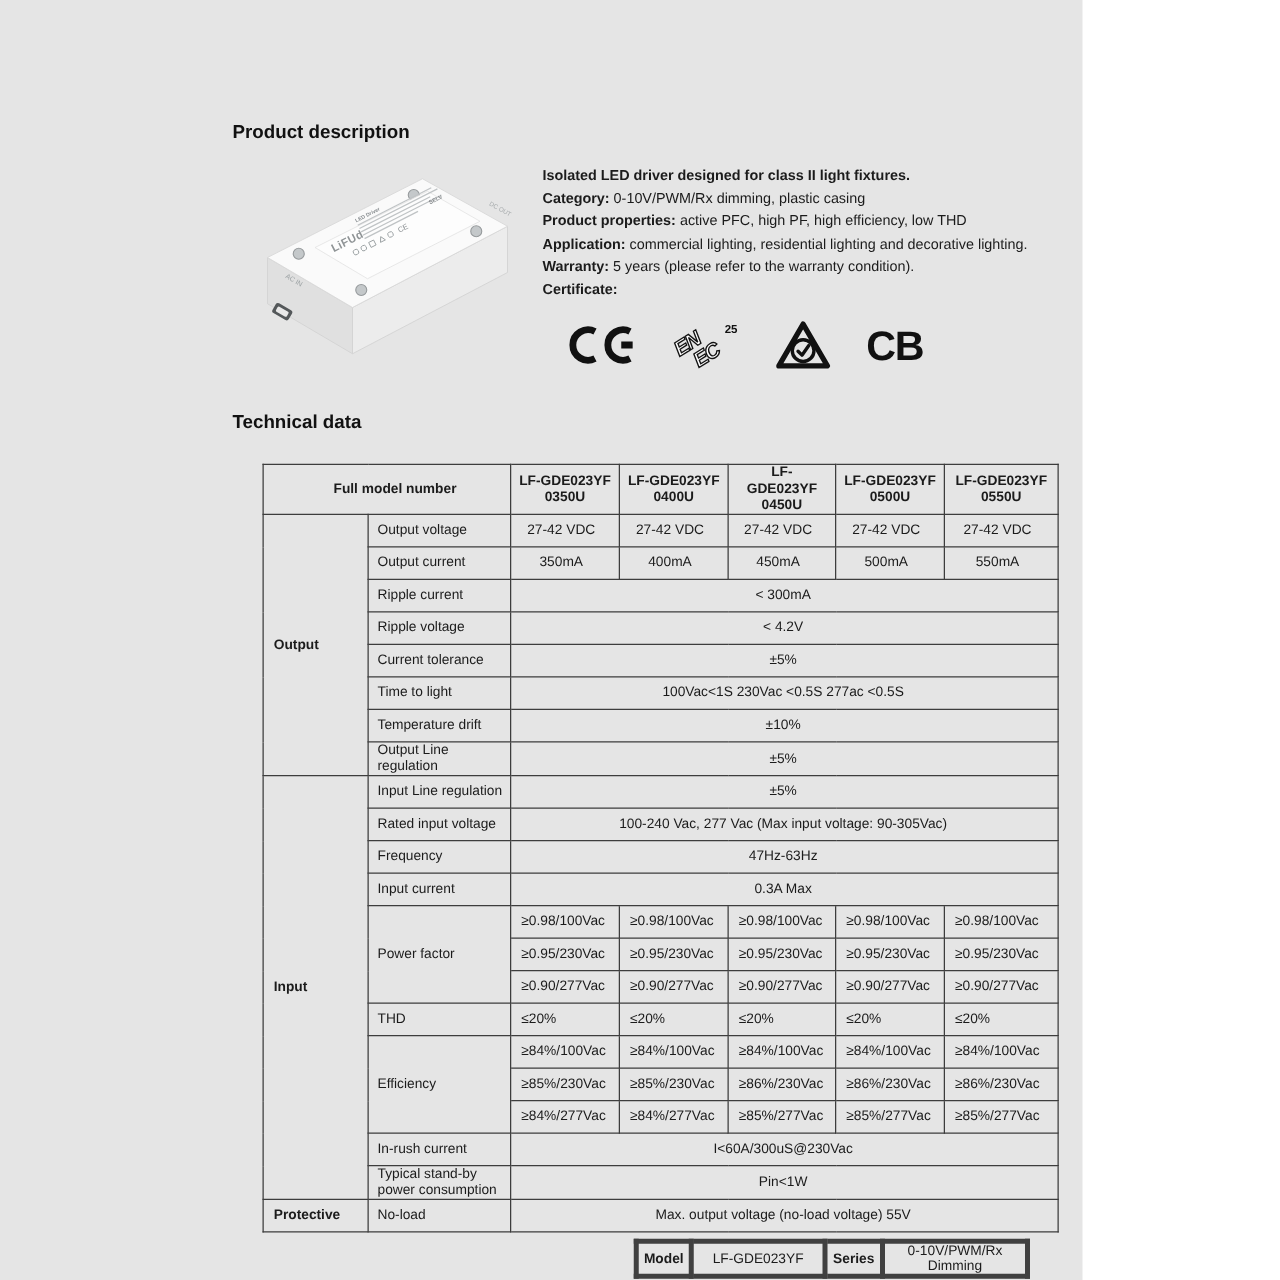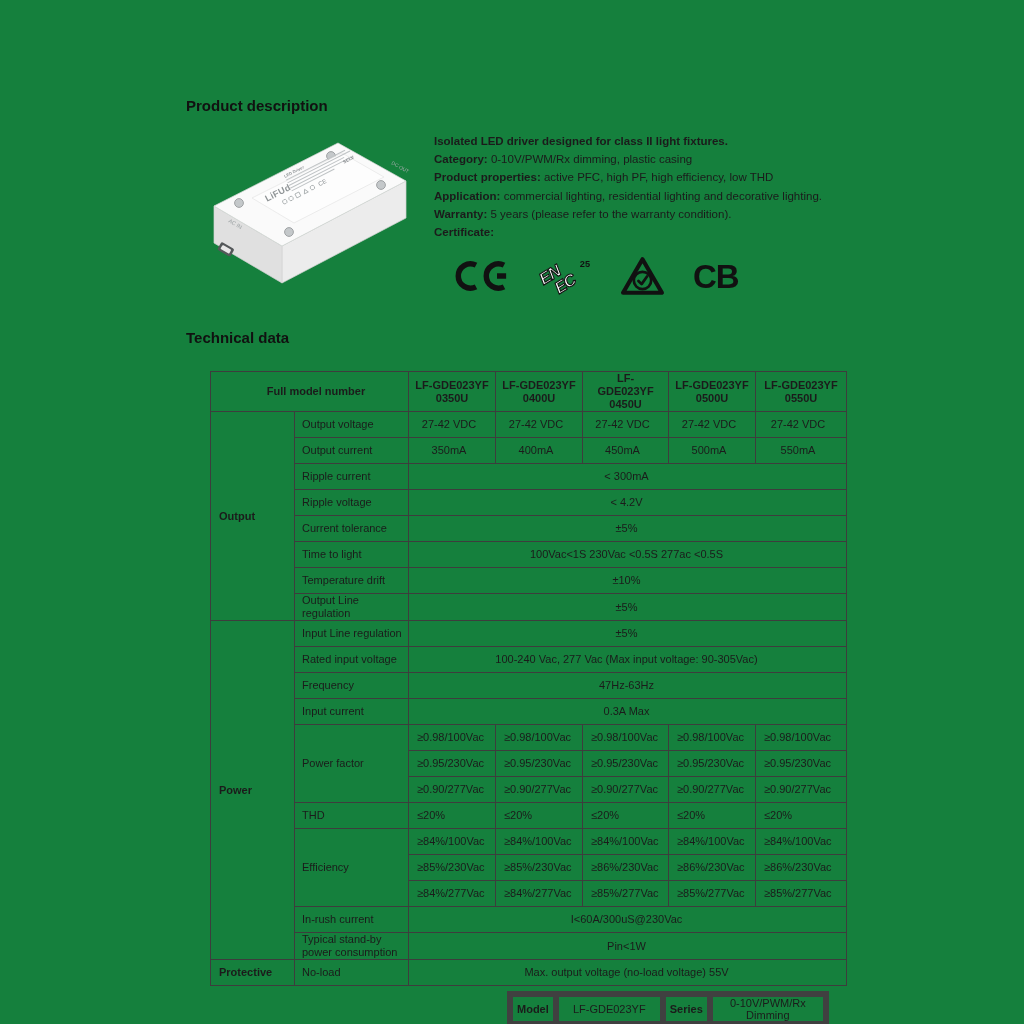--- a/index.html
+++ b/index.html
@@ -1,16 +1,16 @@
 <!DOCTYPE html>
 <html><head>
 <meta charset="utf-8">
 <style>
   html,body{margin:0;padding:0;background:#ffffff;}
-  #page{position:relative;width:1024px;height:1024px;background:#15803d;
+  #page{position:relative;width:866px;height:1024px;background:#e5e5e5;
         font-family:"Liberation Sans",sans-serif;color:#1b1b1b;overflow:hidden;}
   .section-title{position:absolute;font-size:15px;font-weight:bold;color:#111;}
   #title-product{left:186px;top:97px;}
   #title-technical{left:186px;top:329px;}
 
   
   #desc{position:absolute;left:434px;top:132px;width:400px;font-size:11.5px;line-height:18.2px;}
   #desc .line b{font-weight:bold;}
 
   
@@ -29,21 +29,21 @@
   #tech-table td.corner{text-align:left;padding-left:19px;}
   #tech-table td.cat{font-weight:bold;padding-left:8px;}
   #tech-table td.param{padding-left:7px;margin-left:17px;}
   #tech-table td.val{padding-left:8px;}
   #tech-table td.val.center{text-align:center;padding-left:0;margin-top:24px;}
   #tech-table td.spanval{padding-left:4px;text-align:center;}
   #tech-table .model-cell div{line-height:13px;}
 
   
   #footer-table{position:absolute;left:507px;top:991px;border-collapse:collapse;table-layout:fixed;}
-  #footer-table td{border:6px solid #404040;font-size:11px;height:20px;
+  #footer-table td{border:4px solid #404040;font-size:11px;height:20px;
                    text-align:center;vertical-align:middle;padding:0 4px;}
   #footer-table td.b{font-weight:bold;}
 </style>
 </head>
 <body>
 
 <div id="page">
 
   <div id="title-product" class="section-title">Product description</div>
 
@@ -194,21 +194,21 @@
     </tr>
     <tr>
       <td class="param">Temperature drift</td>
       <td colspan="5" class="spanval">±10%</td>
     </tr>
     <tr>
       <td class="param">Output Line regulation</td>
       <td colspan="5" class="spanval">±5%</td>
     </tr>
     <tr>
-      <td rowspan="13" class="cat">Power</td>
+      <td rowspan="13" class="cat">Input</td>
       <td class="param">Input Line regulation</td>
       <td colspan="5" class="spanval">±5%</td>
     </tr>
     <tr>
       <td class="param">Rated input voltage</td>
       <td colspan="5" class="spanval">100-240 Vac, 277 Vac (Max input voltage: 90-305Vac)</td>
     </tr>
     <tr>
       <td class="param">Frequency</td>
       <td colspan="5" class="spanval">47Hz-63Hz</td>

